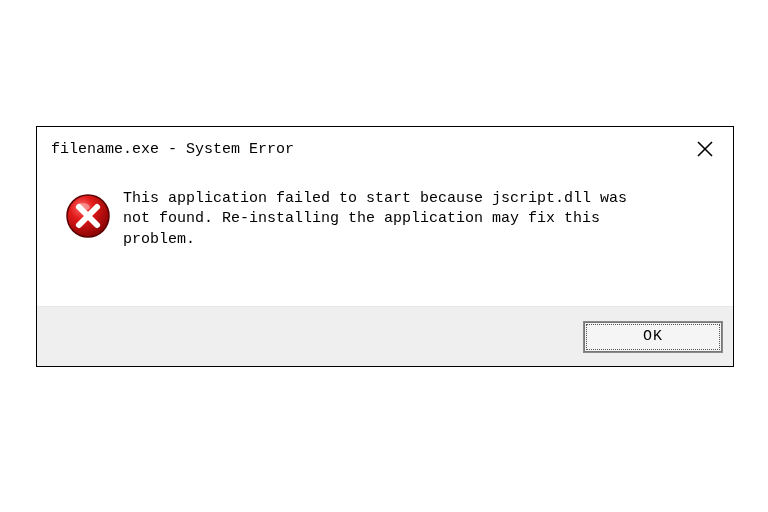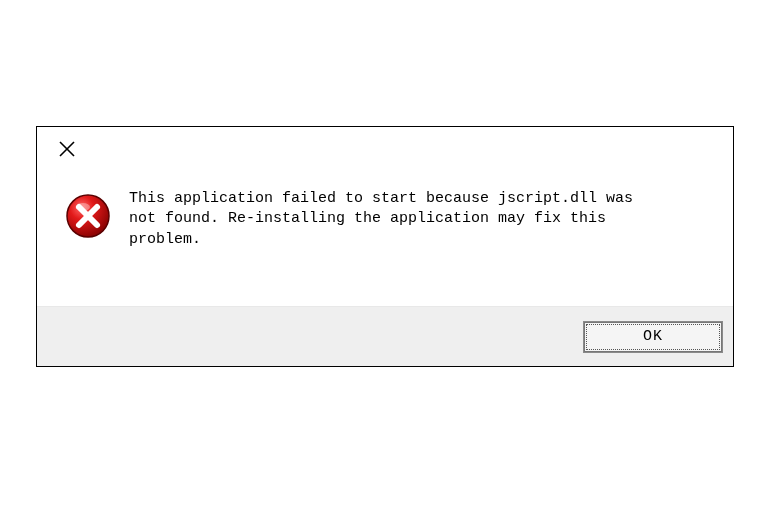--- a/index.html
+++ b/index.html
@@ -46,21 +46,21 @@
       background: transparent;
       border: none;
       cursor: pointer;
       font-family: inherit;
     }
     .close svg { display: block; }
     .body {
       flex: 1 1 auto;
       padding: 18px 30px 12px 28px;
       display: flex;
-      gap: 18px;
+      gap: 12px;
       align-items: flex-start;
       background: #fff;
     }
     .icon {
       width: 46px;
       height: 46px;
       margin-top: 4px;
       flex: 0 0 auto;
     }
     .message {
@@ -89,20 +89,21 @@
       letter-spacing: 1px;
       cursor: pointer;
     }
   </style>
 </head>
 <body>
 
 <div class="dialog">
 
   <div class="titlebar">
+    <span class="title">filename.exe - System Error</span>
     <button class="close">
       <span>
         <svg width="18" height="18" viewBox="0 0 18 18">
           <line x1="2" y1="2" x2="16" y2="16" stroke="#000" stroke-width="1.6"></line>
           <line x1="16" y1="2" x2="2" y2="16" stroke="#000" stroke-width="1.6"></line>
         </svg>
       </span>
     </button>
   </div>
 

